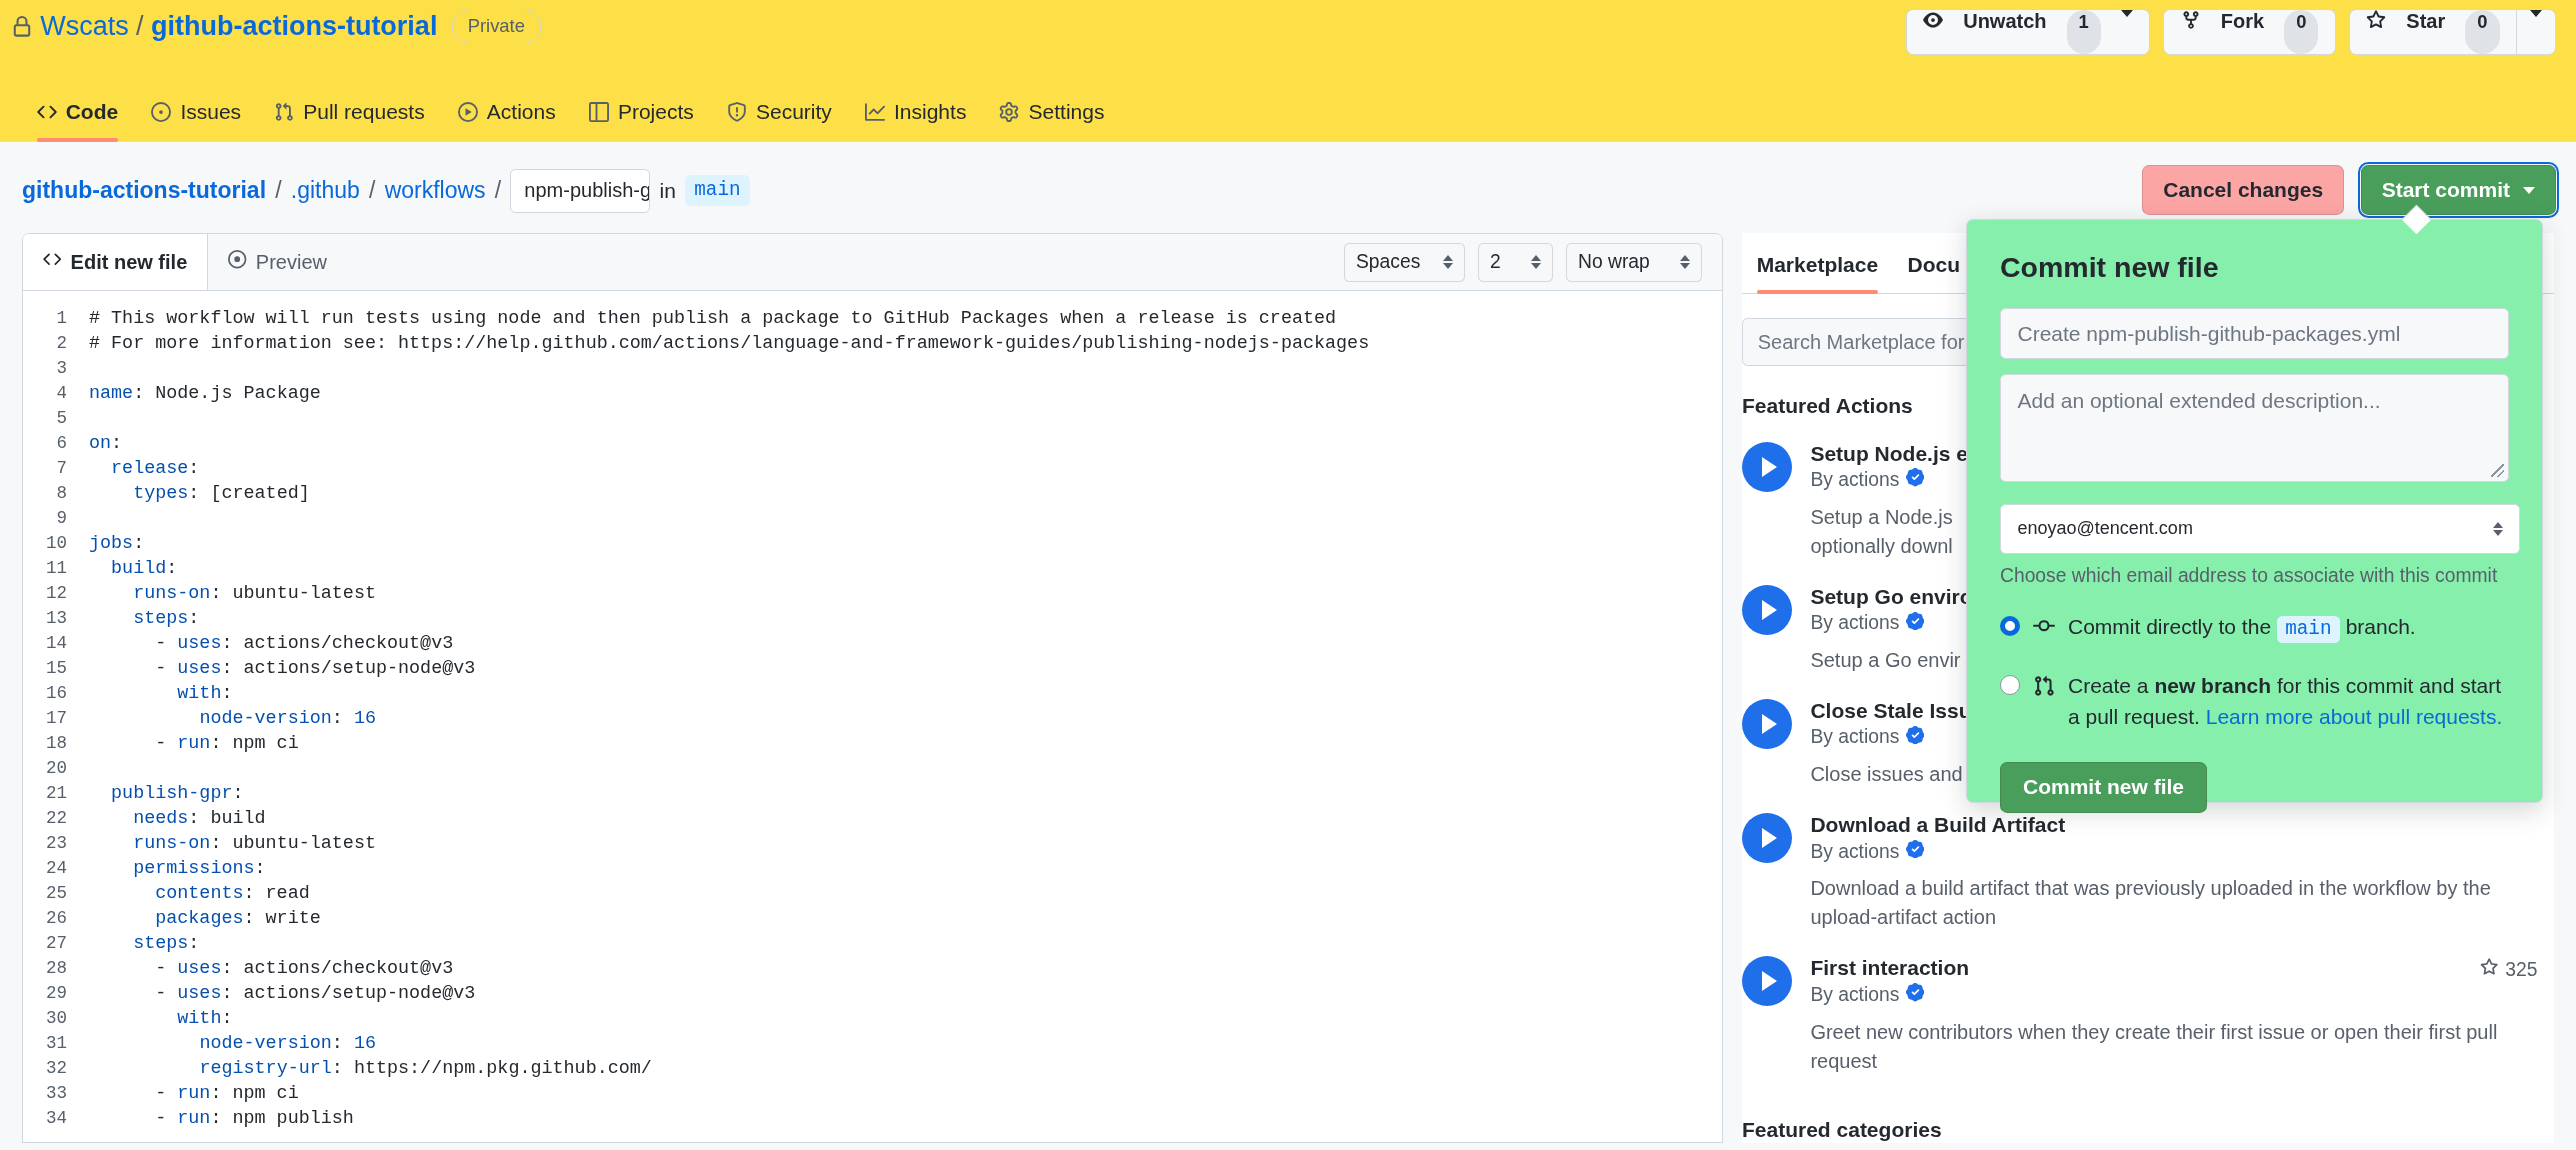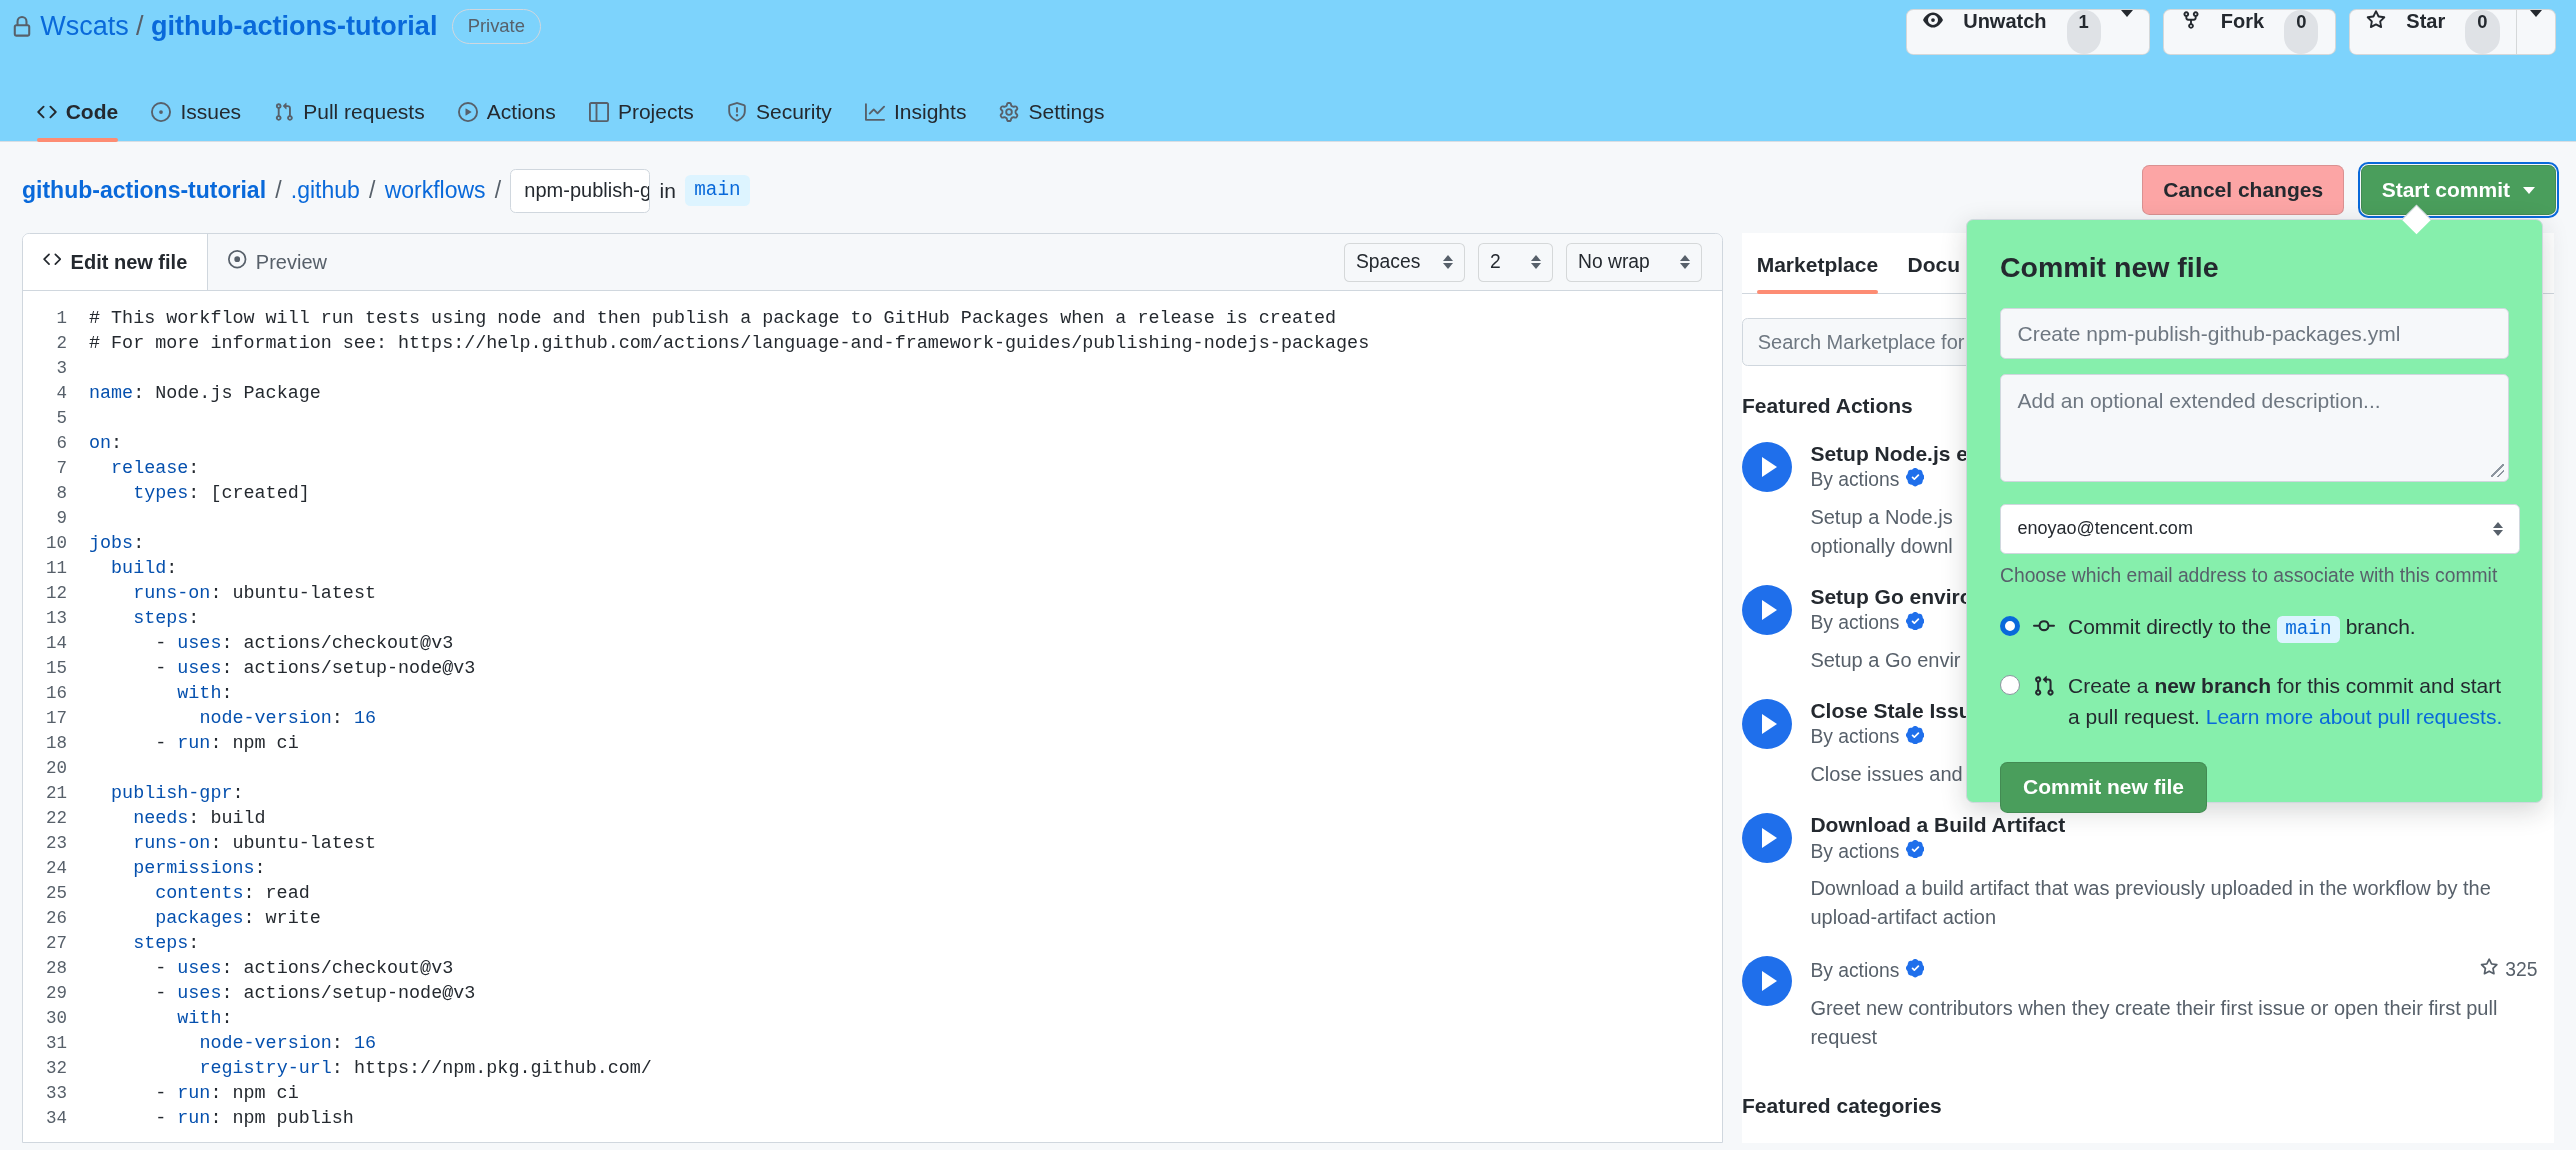--- a/index.html
+++ b/index.html
@@ -8,21 +8,21 @@
     background: #f6f8fa;
     font-family: "Liberation Sans", sans-serif;
     color: #24292f;
     overflow: hidden;
   }
   .page { position: relative; width: 2576px; height: 1150px; }
 
   
   .repo-header {
     position: absolute; left: 0; top: 0; width: 2576px; height: 142px;
-    background: #7dd3fc; border-bottom: 0.9px solid #d8dee4;
+    background: #fde047; border-bottom: 0.9px solid #d8dee4;
   }
   .repo-title-row {
     position: absolute; left: 11px; top: 9.2px;
     display: flex; align-items: center; gap: 7.3px;
     font-size: 27px; line-height: 1;
   }
   .lock-icon { width: 22px; height: 26px; display: block; }
   .repo-owner { color: #0969da; font-weight: 400; }
   .slash { color: #57606a; font-weight: 300; }
   .repo-name { color: #0969da; font-weight: 700; }
@@ -593,20 +593,21 @@
                 </svg></span>
             </div>
             <div class="action-desc">Download a build artifact that was previously uploaded in the workflow by the upload-artifact action</div>
           </div>
         </div>
         <div class="action-item">
           <div class="action-icon">
             <i class="play-tri"></i>
           </div>
           <div class="action-body">
+            <div class="action-title">First interaction</div>
             <div class="action-by">
               <span>By actions</span>
               <span><svg width="18.4" height="18.4" viewBox="0 0 16 16" fill="#1f6feb">
                   <path d="M9.585.52a2.678 2.678 0 0 0-3.17 0l-.928.68a1.178 1.178 0 0 1-.518.215L3.83 1.59a2.678 2.678 0 0 0-2.24 2.24l-.175 1.14a1.178 1.178 0 0 1-.215.518l-.68.928a2.678 2.678 0 0 0 0 3.17l.68.928c.113.153.186.33.215.518l.175 1.138a2.678 2.678 0 0 0 2.24 2.24l1.138.175c.187.029.365.102.518.215l.928.68a2.678 2.678 0 0 0 3.17 0l.928-.68a1.17 1.17 0 0 1 .518-.215l1.138-.175a2.678 2.678 0 0 0 2.241-2.241l.175-1.138c.029-.187.102-.365.215-.518l.68-.928a2.678 2.678 0 0 0 0-3.17l-.68-.928a1.179 1.179 0 0 1-.215-.518L14.41 3.83a2.678 2.678 0 0 0-2.24-2.24l-1.138-.175a1.179 1.179 0 0 1-.518-.215ZM11.28 6.78l-3.5 3.5a.75.75 0 0 1-1.06 0l-1.5-1.5a.749.749 0 1 1 1.06-1.06l.97.969 2.97-2.97a.749.749 0 1 1 1.06 1.06Z"></path>
                 </svg></span>
             </div>
             <div class="action-desc">Greet new contributors when they create their first issue or open their first pull request</div>
           </div>
           <div class="action-stars">
             <span><svg width="18.4" height="18.4" viewBox="0 0 16 16" fill="#57606a">

